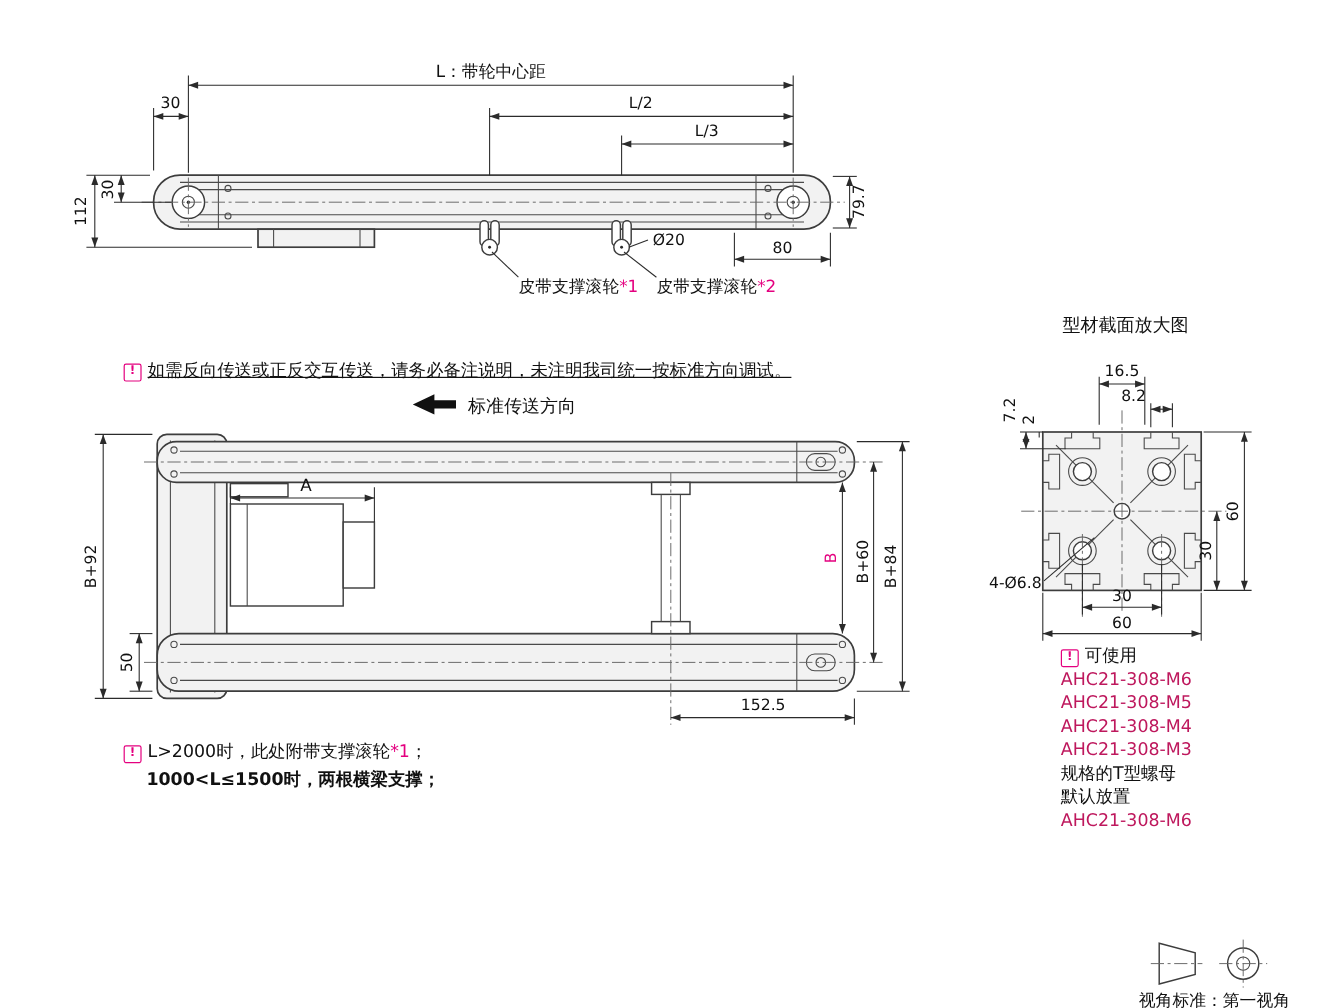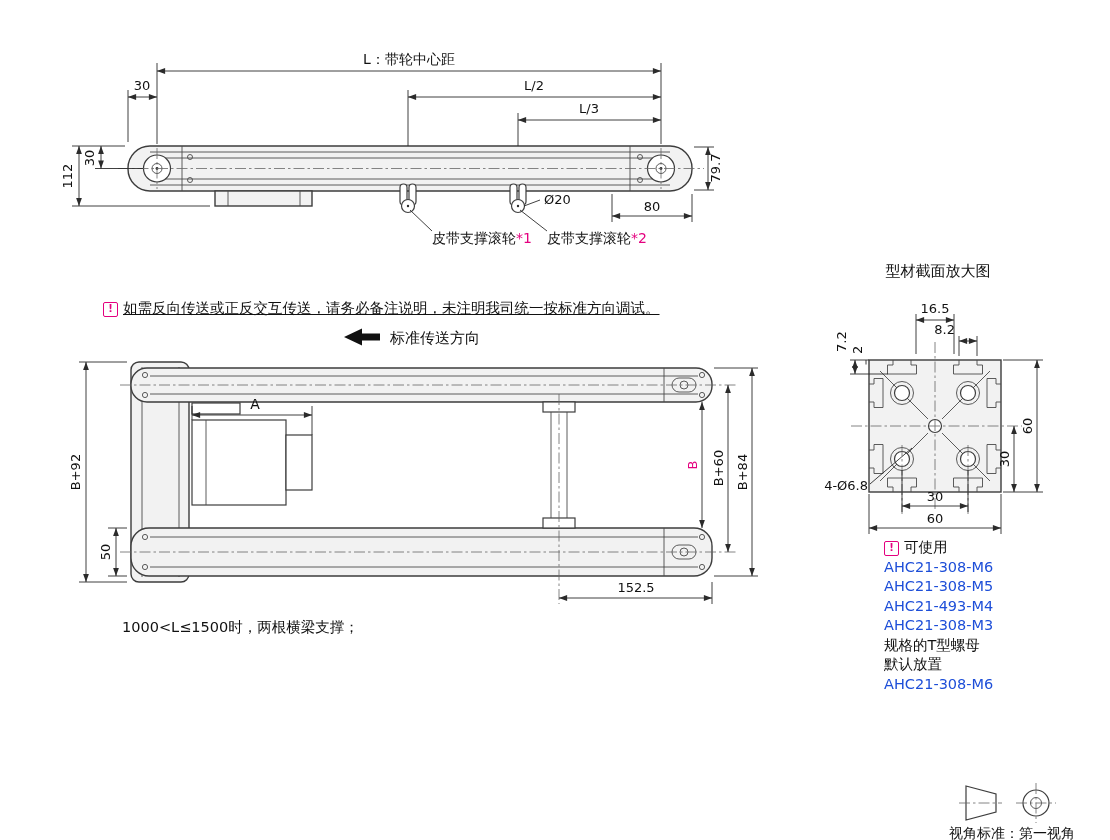--- a/index.html
+++ b/index.html
@@ -5,33 +5,33 @@
   html,body{margin:0;padding:0;background:#fff;}
   .stage{position:relative;width:1110px;height:840px;background:#fff;overflow:hidden;
          font-family:"DejaVu Sans","Liberation Sans",sans-serif;color:#111;}
   .stage > svg{position:absolute;left:0;top:0;}
   .ov{position:absolute;white-space:nowrap;}
   svg text{font-size:13px;fill:#111;font-family:"DejaVu Sans","Liberation Sans",sans-serif;}
   svg .t14{font-size:14px}
   svg .t15{font-size:15px}
   svg .mag{fill:#e4007f}
   .htmlmag{color:#e4007f}
-  .blue{color:#1d4ed8}
+  .blue{color:#be185d}
   .ofill{fill:#f2f2f2;stroke:#3d3d3d;stroke-width:1.4}
   .owhite{fill:#ffffff;stroke:#3d3d3d;stroke-width:1.2}
   .o2{fill:none;stroke:#4a4a4a;stroke-width:0.9}
   .dl{fill:none;stroke:#2b2b2b;stroke-width:0.9}
   .cl{fill:none;stroke:#666;stroke-width:0.8;stroke-dasharray:11 3 2.5 3}
   .dot{fill:#2b2b2b;stroke:none}
   .wicon{display:inline-block;width:13px;height:13px;line-height:12px;text-align:center;
          border:1.5px solid #e4007f;color:#e4007f;font-weight:bold;font-size:10px;
          border-radius:2px;margin-right:5px;vertical-align:1px;}
   .note-top{left:103px;top:299px;font-size:14.5px;text-decoration:underline;}
   .notes{left:103px;top:616px;font-size:14.5px;line-height:22.5px;}
-  .indent{padding-left:19px;}
+  .indent{padding-left:19px;font-weight:bold;}
   .tnut{left:884px;top:538px;font-size:14.5px;line-height:19.5px;}
   .link{cursor:pointer;}
 </style>
 </head>
 <body>
 
 <div class="stage">
 
 <svg width="1110" height="840" viewBox="0 0 1110 840">
   <defs>
@@ -277,24 +277,25 @@
 </svg>
 
 <div class="ov note-top">
   <span class="wicon">!</span><span>如需反向传送或正反交互传送，请务必备注说明，未注明我司统一按标准方向调试。</span>
 </div>
 
 <div class="ov tnut">
   <div><span class="wicon">!</span><span>可使用</span></div>
   <div class="blue link">AHC21-308-M6</div>
   <div class="blue link">AHC21-308-M5</div>
-  <div class="blue link">AHC21-493-M4</div>
+  <div class="blue link">AHC21-308-M4</div>
   <div class="blue link">AHC21-308-M3</div>
   <div>规格的T型螺母</div>
   <div>默认放置</div>
   <div class="blue link">AHC21-308-M6</div>
 </div>
 
 <div class="ov notes">
+  <div class="note-row"><span class="wicon">!</span><span>L&gt;2000时，此处附带支撑滚轮</span><span class="htmlmag">*1</span><span>；</span></div>
   <div class="note-row indent"><span>1000&lt;L≤1500时，两根横梁支撑；</span></div>
 </div>
 
 </div>
 
 </body></html>

